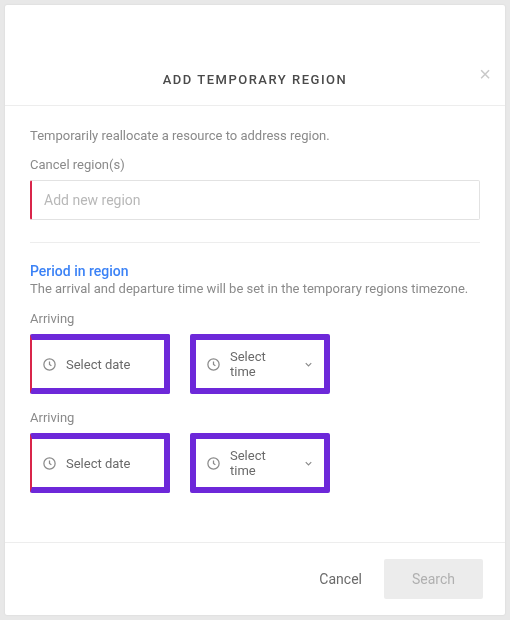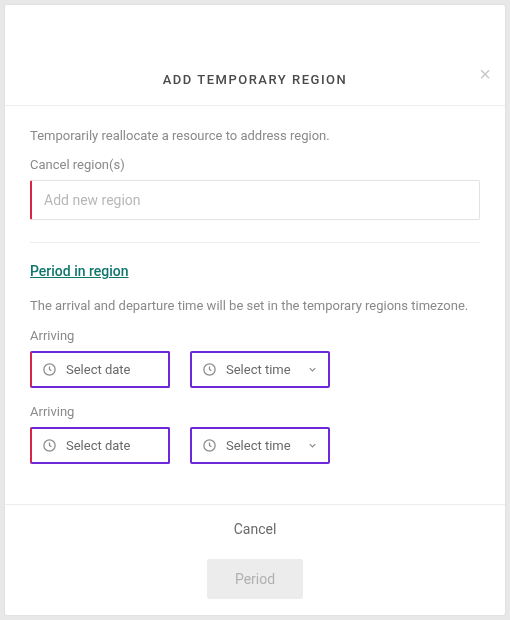--- a/index.html
+++ b/index.html
@@ -72,45 +72,44 @@
     .input::placeholder { color: #b8b8b8; }
     .input.required { border-left: 2px solid #d9254a; }
     .field-group { margin-bottom: 22px; }
     .divider {
       border: none;
       border-top: 1px solid #ededed;
       margin: 10px 0 20px;
     }
     .section-title {
       font-size: 14px;
-      color: #0f766e;
+      color: #3b82f6;
       font-weight: 500;
-      margin-bottom: 17px;
-      text-decoration: underline;
+      margin-bottom: 0;
     }
     .section-desc {
       font-size: 13px;
       color: #8a8a8a;
       line-height: 1.55;
       margin-bottom: 12px;
     }
     .sub-label {
       font-size: 13px;
       color: #8a8a8a;
       margin-bottom: 8px;
       margin-top: 4px;
     }
     .dt-row {
       display: flex;
       gap: 20px;
       margin-bottom: 16px;
     }
     .dt-field {
       width: 140px;
-      border: 2px solid #6d28d9;
+      border: 6px solid #6d28d9;
       border-radius: 2px;
       padding: 9px 10px;
       display: flex;
       align-items: center;
       gap: 9px;
       font-size: 13px;
       color: #6a6a6a;
       cursor: pointer;
       background: #fff;
     }
@@ -118,21 +117,20 @@
     .dt-icon { flex-shrink: 0; display: inline-flex; }
     .dt-text { flex: 1; }
     .dt-caret { flex-shrink: 0; display: inline-flex; }
     .modal-footer {
       border-top: 1px solid #ededed;
       padding: 16px 22px;
       display: flex;
       justify-content: flex-end;
       align-items: center;
       gap: 22px;
-      flex-direction: column;
     }
     .btn-cancel {
       background: none;
       border: none;
       font-size: 14px;
       color: #6a6a6a;
       cursor: pointer;
       font-family: inherit;
     }
     .btn-create {
@@ -223,15 +221,15 @@
                 <path d="M6 9l6 6 6-6"></path>
               </svg>
           </span>
         </div>
       </div>
     </div>
   </div>
 
   <div class="modal-footer">
     <button class="btn-cancel">Cancel</button>
-    <button class="btn-create" disabled="">Period</button>
+    <button class="btn-create" disabled="">Search</button>
   </div>
 </div>
 
 </body></html>

